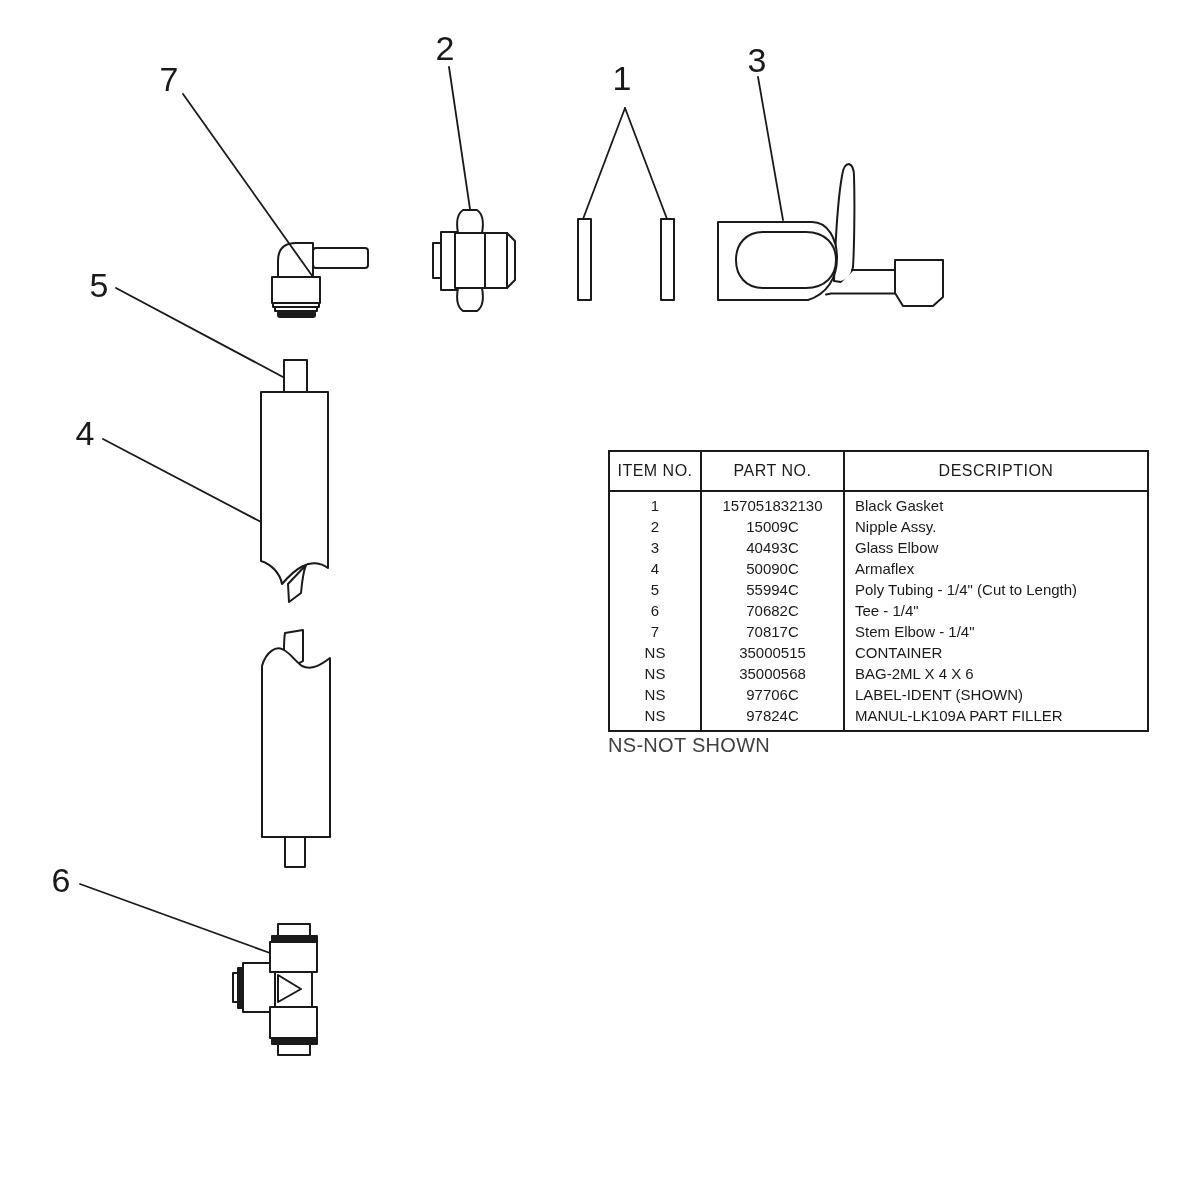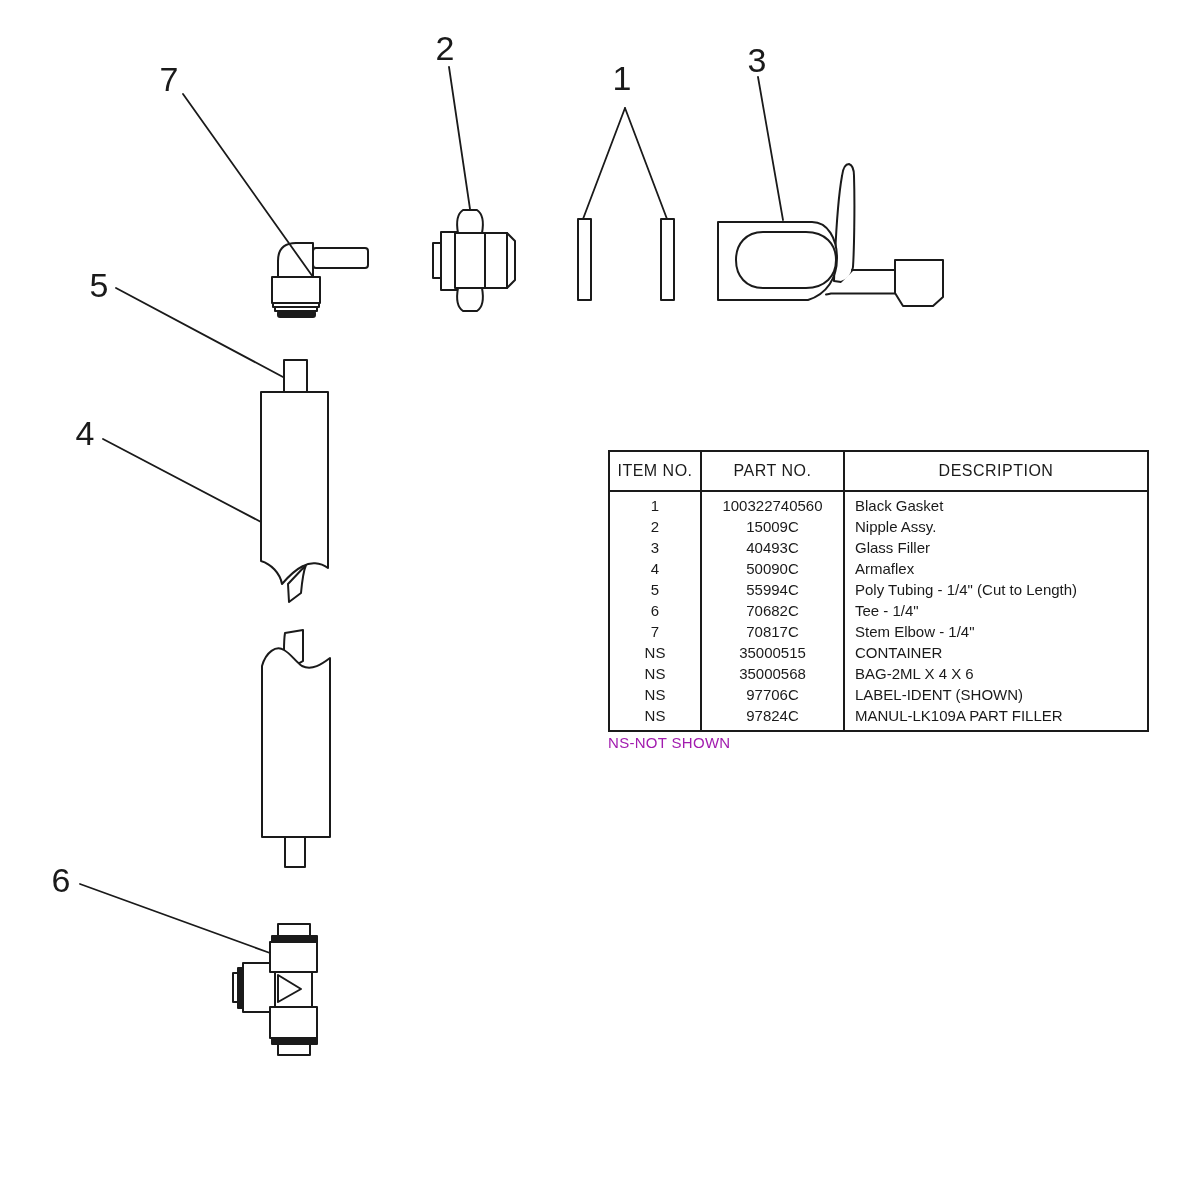--- a/index.html
+++ b/index.html
@@ -53,22 +53,22 @@
   table.parts col.c-desc { width: 304px; }
   table.parts th.b-right, table.parts td.b-right { border-right: 2px solid #1a1a1a; }
   table.parts td.num { text-align: center; }
   table.parts td.desc { text-align: left; padding-left: 10px; }
   table.parts tbody tr:first-child td { padding-top: 3px; }
   table.parts tbody tr:last-child td { padding-bottom: 4px; }
 
   .footnote {
     position: absolute;
     left: 608px; top: 734px;
-    font-size: 15px;
-    color: #a21caf;
+    font-size: 20px;
+    color: #404040;
     letter-spacing: 0.3px;
   }
 </style>
 </head>
 <body>
 
 <div class="canvas">
 
   <svg class="drawing" width="1200" height="1200" viewBox="0 0 1200 1200" fill="none" stroke="#1a1a1a" stroke-width="2" stroke-linejoin="round" stroke-linecap="round">
 
@@ -158,32 +158,32 @@
       <thead>
         <tr>
           <th class="b-right">ITEM NO.</th>
           <th class="b-right">PART NO.</th>
           <th>DESCRIPTION</th>
         </tr>
       </thead>
       <tbody>
           <tr>
             <td class="num b-right">1</td>
-            <td class="num b-right">100322740560</td>
+            <td class="num b-right">157051832130</td>
             <td class="desc">Black Gasket</td>
           </tr>
           <tr>
             <td class="num b-right">2</td>
             <td class="num b-right">15009C</td>
             <td class="desc">Nipple Assy.</td>
           </tr>
           <tr>
             <td class="num b-right">3</td>
             <td class="num b-right">40493C</td>
-            <td class="desc">Glass Filler</td>
+            <td class="desc">Glass Elbow</td>
           </tr>
           <tr>
             <td class="num b-right">4</td>
             <td class="num b-right">50090C</td>
             <td class="desc">Armaflex</td>
           </tr>
           <tr>
             <td class="num b-right">5</td>
             <td class="num b-right">55994C</td>
             <td class="desc">Poly Tubing - 1/4" (Cut to Length)</td>

